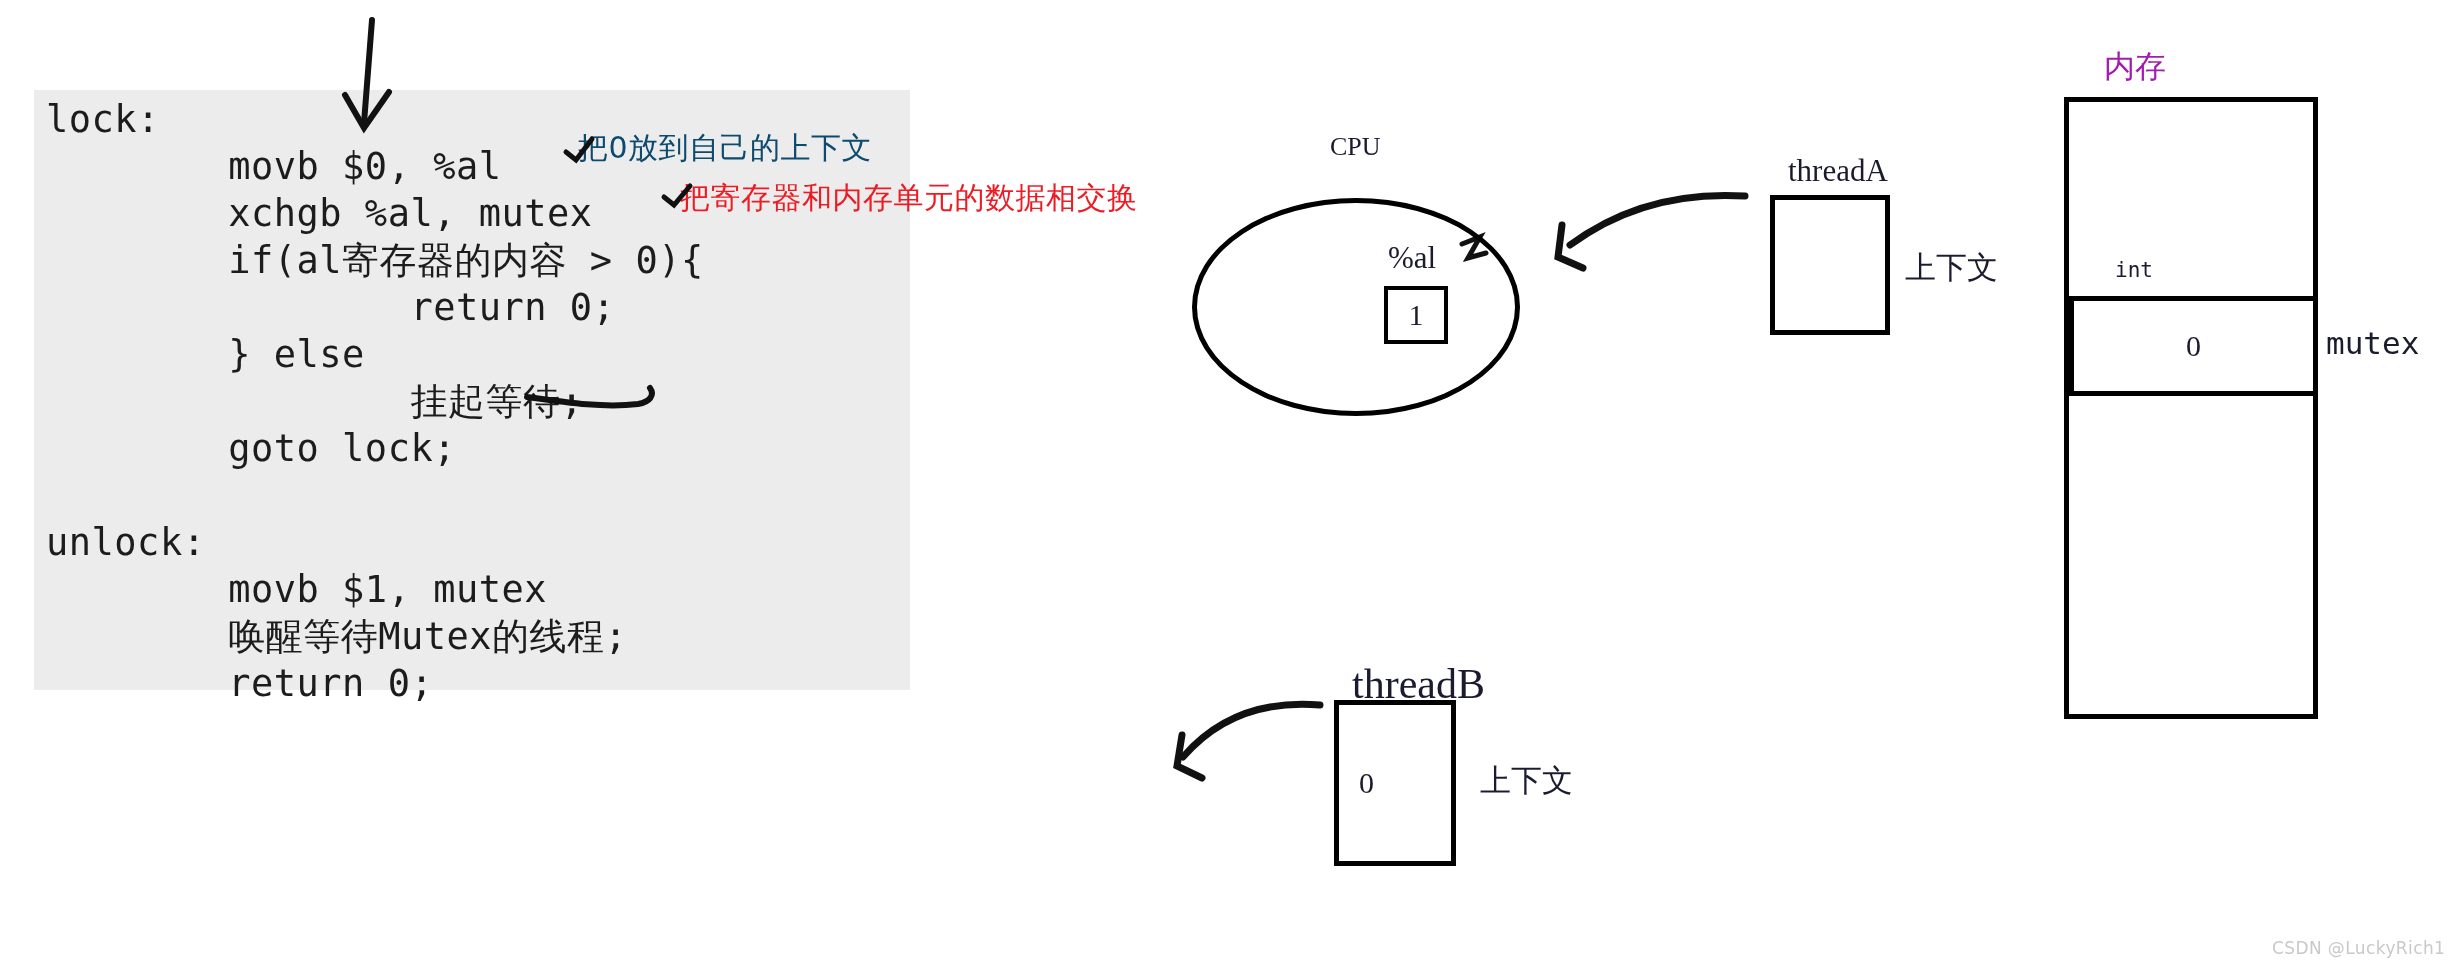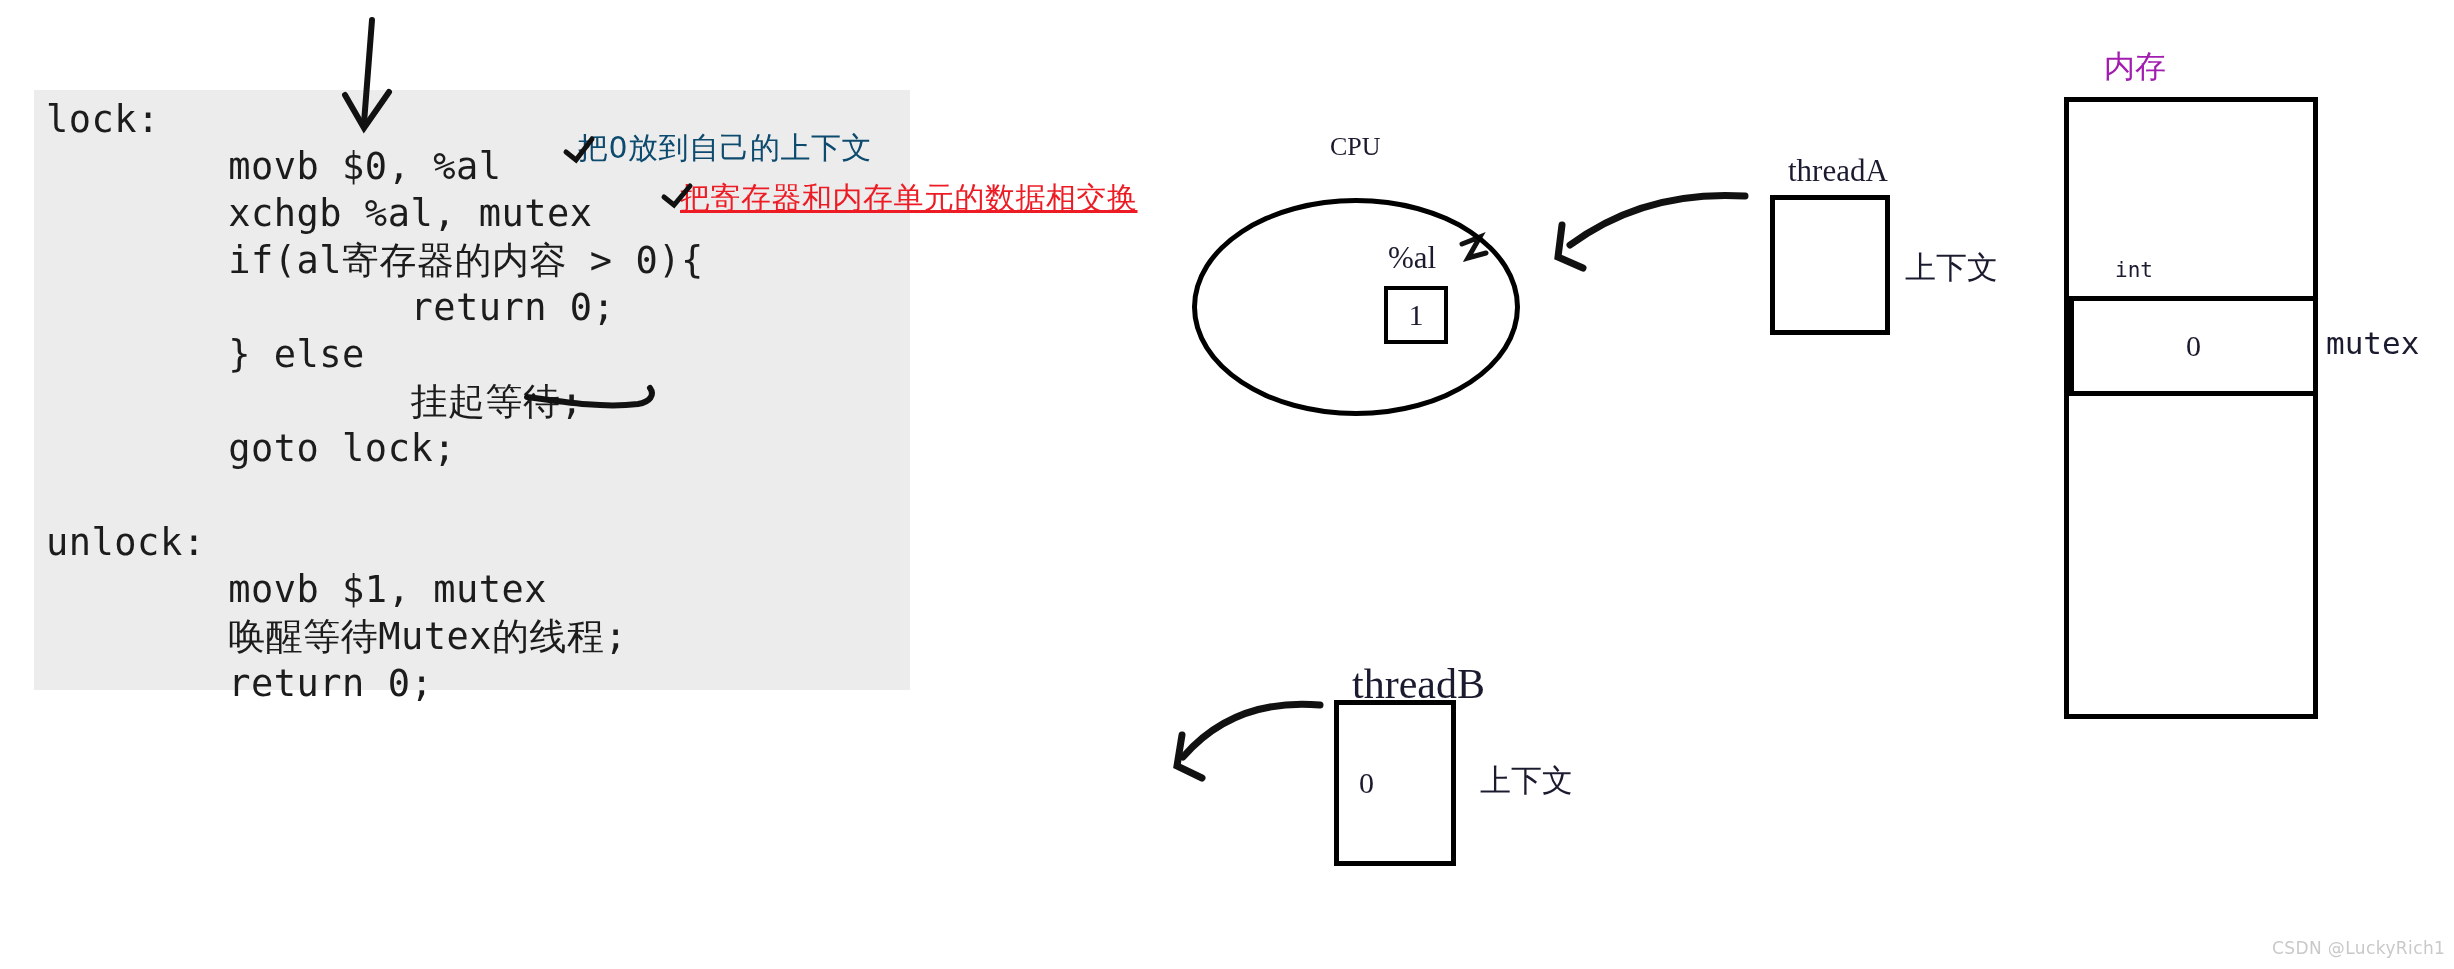--- a/index.html
+++ b/index.html
@@ -230,21 +230,21 @@
 </head>
 <body>
 
 <div id="canvas">
 
   <div id="code-block" style="background: rgb(236, 236, 237);">
     <div id="code-lines"><span class="code-line">lock:</span><span class="code-line">        movb $0, %al</span><span class="code-line">        xchgb %al, mutex</span><span class="code-line">        if(al寄存器的内容 &gt; 0){</span><span class="code-line">                return 0;</span><span class="code-line">        } else</span><span class="code-line">                挂起等待;</span><span class="code-line">        goto lock;</span><span class="code-line blank"> </span><span class="code-line">unlock:</span><span class="code-line">        movb $1, mutex</span><span class="code-line">        唤醒等待Mutex的线程;</span><span class="code-line">        return 0;</span></div>
   </div>
 
   <div class="red-note" id="red-note-1" style="color: #0c4a6e;">把0放到自己的上下文</div>
-  <div class="red-note" id="red-note-2" style="color: rgb(237, 28, 36); text-decoration: underline;">把寄存器和内存单元的数据相交换</div>
+  <div class="red-note" id="red-note-2" style="color: rgb(237, 28, 36);">把寄存器和内存单元的数据相交换</div>
 
   <svg id="strokes" viewBox="0 0 2454 969">
 
     <g fill="none" stroke="#111" stroke-width="6" stroke-linecap="round">
       <path d="M 372 20 L 364 123"></path>
       <path d="M 345 95 L 364 128 L 389 92"></path>
     </g>
 
     <g fill="none" stroke="#111" stroke-width="5" stroke-linecap="round">
       <path d="M 566 152 L 576 160 L 592 139"></path>

